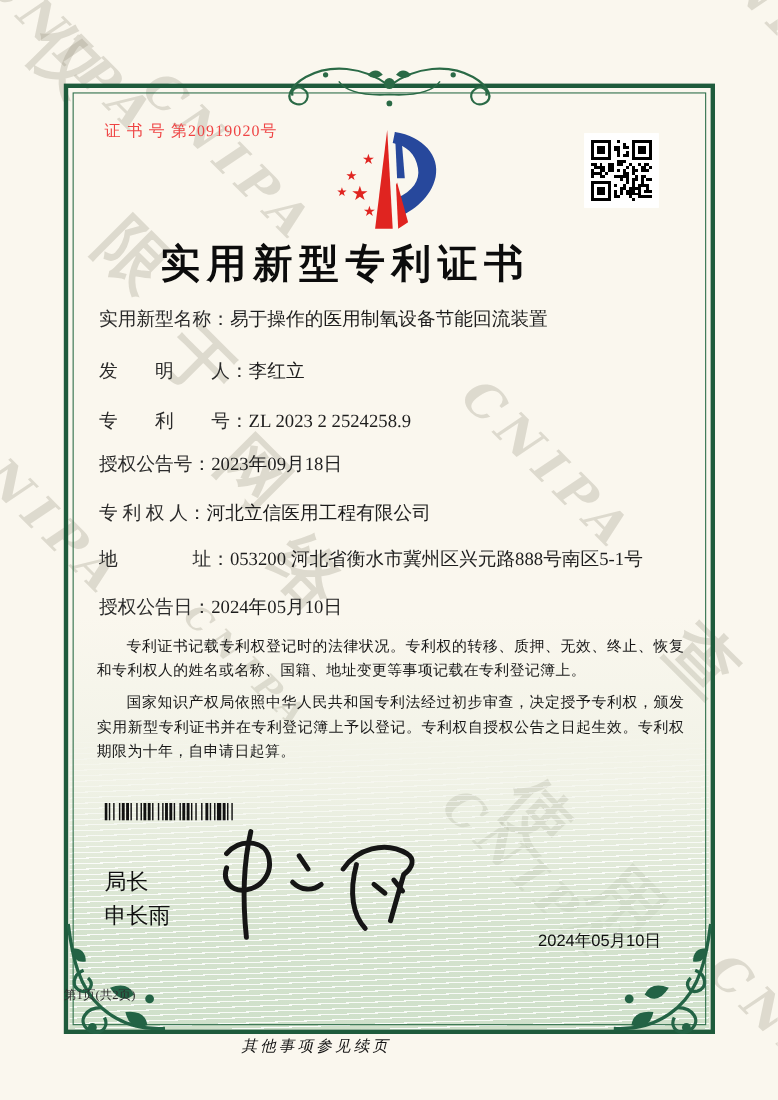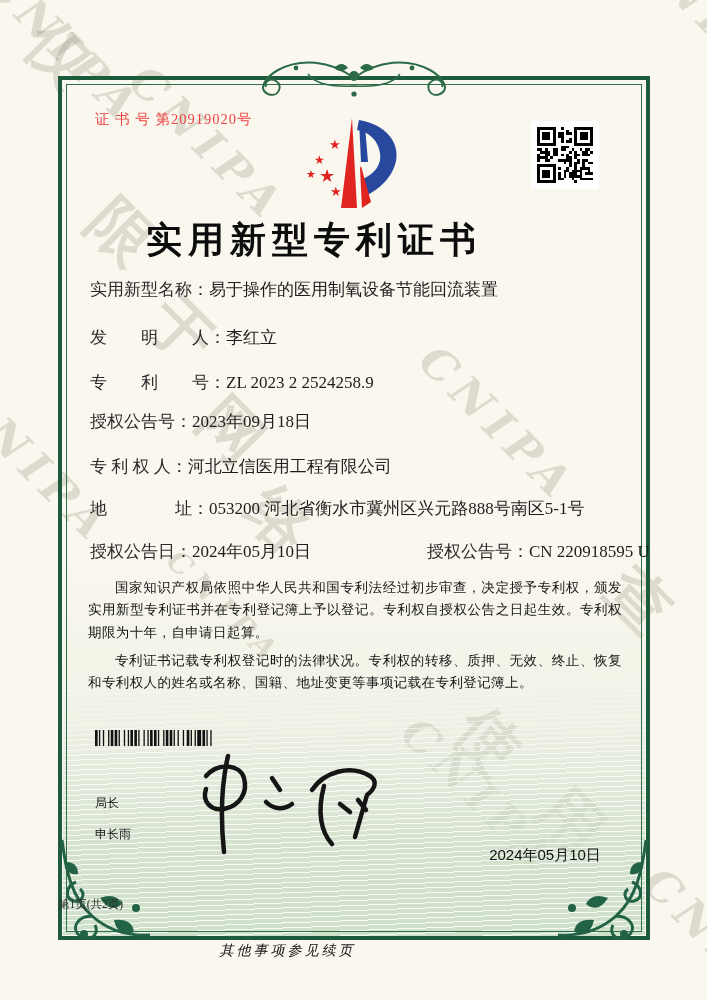--- a/index.html
+++ b/index.html
@@ -35,22 +35,22 @@
   .row{position:absolute;left:90px;font-size:17px;color:#222;white-space:nowrap;}
   .row .lab{display:inline-block;color:#2a2a2a;}
   .row .val{color:#1d1d1d;}
   .grant-right{position:absolute;left:337px;top:0;}
   
   .paras{left:88px;top:577px;width:534px;font-size:13.5px;line-height:1.65;color:#161616;
          text-align:justify;letter-spacing:.4px;}
   .paras p{margin:0 0 6px 0;text-indent:2em;}
   
   .barcode{left:95px;top:730px;width:168px;height:16px;}
-  .signer{left:95px;top:788px;font-family:Liberation Sans, sans-serif;
-          font-size:12px;color:#111;line-height:31px;}
+  .signer{left:95px;top:788px;font-family:Liberation Mono, monospace;
+          font-size:20px;color:#111;line-height:31px;}
   .signature{left:192px;top:748px;width:210px;height:110px;}
   .issue-date{left:455px;top:846px;width:180px;text-align:center;font-size:15px;color:#111;
           font-family:"Liberation Sans","DejaVu Sans",sans-serif;}
   .pageinfo{left:58px;top:897px;width:688px;text-align:left;font-size:11.5px;color:#2e2e2e;}
   .footnote{left:0;top:942px;width:575px;text-align:center;font-size:14px;letter-spacing:3px;
           color:#141414;font-style:italic;}
   
   .orn{pointer-events:none;}
 </style>
 </head>
@@ -297,28 +297,25 @@
   <span class="lab">授权公告号：</span><span class="val">2023年09月18日</span>
 </div>
 <div class="row" style="top:455px;">
   <span class="lab">专 利 权 人：</span><span class="val">河北立信医用工程有限公司</span>
 </div>
 <div class="row" style="top:497px;text-align:right;">
   <span class="lab">地　　　　址：</span><span class="val">053200 河北省衡水市冀州区兴元路888号南区5-1号</span>
 </div>
 <div class="row" style="top:540px;width:540px;">
   <span class="lab">授权公告日：</span><span class="val">2024年05月10日</span>
-  <span class="grant-right">
-    <span class="lab">授权公告号：</span><span class="val">CN 220918595 U</span>
-  </span>
 </div>
 
 <div class="abs paras">
+  <p>专利证书记载专利权登记时的法律状况。专利权的转移、质押、无效、终止、恢复和专利权人的姓名或名称、国籍、地址变更等事项记载在专利登记簿上。</p>
   <p>国家知识产权局依照中华人民共和国专利法经过初步审查，决定授予专利权，颁发实用新型专利证书并在专利登记簿上予以登记。专利权自授权公告之日起生效。专利权期限为十年，自申请日起算。</p>
-  <p>专利证书记载专利权登记时的法律状况。专利权的转移、质押、无效、终止、恢复和专利权人的姓名或名称、国籍、地址变更等事项记载在专利登记簿上。</p>
 </div>
 
 <svg class="abs barcode" viewBox="0 0 100 16" preserveAspectRatio="none" id="barcode-svg">
     <rect x="0" y="0" width="1.56" height="16" fill="#111"></rect>
     <rect x="2.34" y="0" width="0.78" height="16" fill="#111"></rect>
     <rect x="4.68" y="0" width="0.78" height="16" fill="#111"></rect>
     <rect x="7.8" y="0" width="0.78" height="16" fill="#111"></rect>
     <rect x="9.36" y="0" width="1.56" height="16" fill="#111"></rect>
     <rect x="11.7" y="0" width="1.56" height="16" fill="#111"></rect>
     <rect x="14.04" y="0" width="0.78" height="16" fill="#111"></rect>

